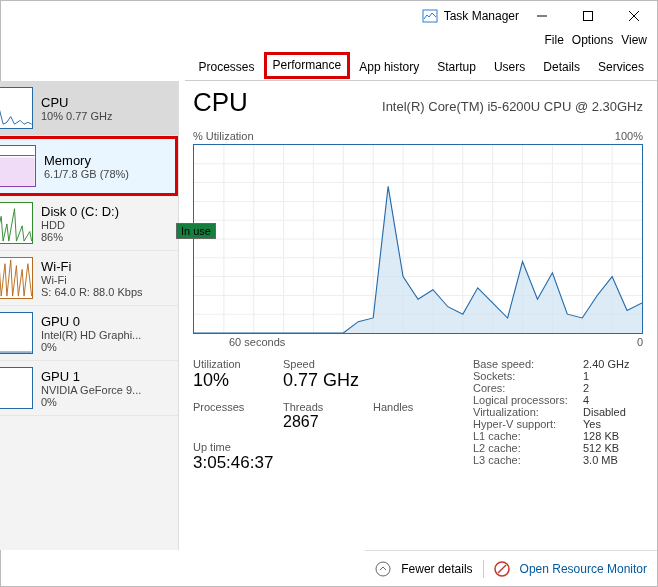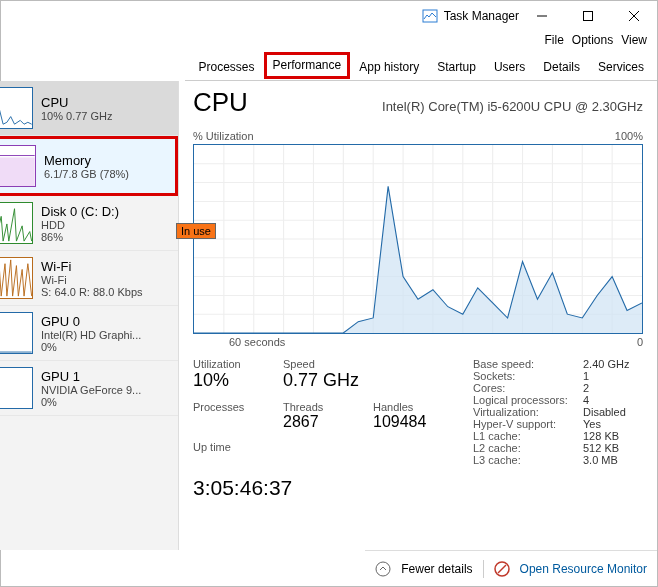--- a/index.html
+++ b/index.html
@@ -17,35 +17,35 @@
   .tab.highlight { border:3px solid #d80000; padding:3px 6px 0; top:-1px; }
   .body { flex:1; display:flex; overflow:hidden; }
   .sidebar { width:210px; background:#f3f3f3; border-right:1px solid #ddd; overflow:hidden; }
   .side-item { display:flex; align-items:center; padding:6px 8px; gap:8px; border-bottom:1px solid #e7e7e7; }
   .side-item.cpu { background:#dadada; }
   .side-item.mem { border:3px solid #d80000; background:#eaf6ff; }
   .thumb { width:56px; height:42px; border:1px solid #888; background:#fff; display:flex; align-items:flex-end; }
   .thumb svg { width:100%; height:100%; }
   .side-text .label { font-size:13px; }
   .side-text .sub { font-size:11px; color:#444; }
-  .tooltip { position:absolute; left:175px; top:222px; border:1px solid #666; background:#f97316; font-size:11px; padding:1px 4px; }
+  .tooltip { position:absolute; left:175px; top:222px; border:1px solid #666; background:#15803d; font-size:11px; padding:1px 4px; }
   .main { flex:1; padding:6px 14px 0 14px; overflow:hidden; }
   .main-head { display:flex; align-items:baseline; }
   .main-head .big { font-size:26px; }
   .main-head .desc { margin-left:auto; font-size:13px; color:#444; }
   .chart-labels { display:flex; justify-content:space-between; font-size:11px; color:#555; margin-top:12px; }
   .chart { border:1px solid #236aa8; height:190px; background:#fff; position:relative; margin-top:2px; }
   .chart svg { width:100%; height:100%; display:block; }
   .x-labels { display:flex; justify-content:space-between; font-size:11px; color:#555; margin-top:2px;margin-left:36px; }
   .stats { display:flex; margin-top:10px; }
   .stats-left { display:grid; grid-template-columns: 90px 90px 90px; row-gap:10px; }
   .stat .k { font-size:11px; color:#555; }
   .stat .v { font-size:18px; }
   .stats-left .row2 .v { font-size:16px; }
-  .uptime .v { font-size:21px;margin-top:23px; }
+  .uptime .v { font-size:17px; }
   .stats-right { margin-left:10px; font-size:11px; color:#333; }
   .stats-right .row { display:flex; }
   .stats-right .row .rk { width:110px; color:#555; }
   .stats-right .row .rv { min-width:60px; }
   .footer { height:36px; border-top:1px solid #ddd; display:flex; align-items:center; padding:0 10px; gap:10px; font-size:12px; }
   .footer .sep { width:1px; height:18px; background:#ccc; }
   .footer .rm-icon { width:16px; height:16px; }
   .link { color:#005a9e; }
 </style>
 </head>
@@ -230,21 +230,20 @@
           <div></div>
           <div class="stat row2">
               <div class="k">Processes</div>
             </div>
           <div class="stat row2">
               <div class="k">Threads</div>
               <div class="v">2867</div>
             </div>
           <div class="stat row2">
               <div class="k">Handles</div>
-              <div class="v">109484</div>
             </div>
           <div class="stat uptime" style="grid-column:1/4;">
               <div class="k">Up time</div>
               <div class="v">3:05:46:37</div>
             </div>
         </div>
         <div class="stats-right">
           <div class="row">
               <span class="rk">Base speed:</span>
               <span class="rv">2.40 GHz</span>

